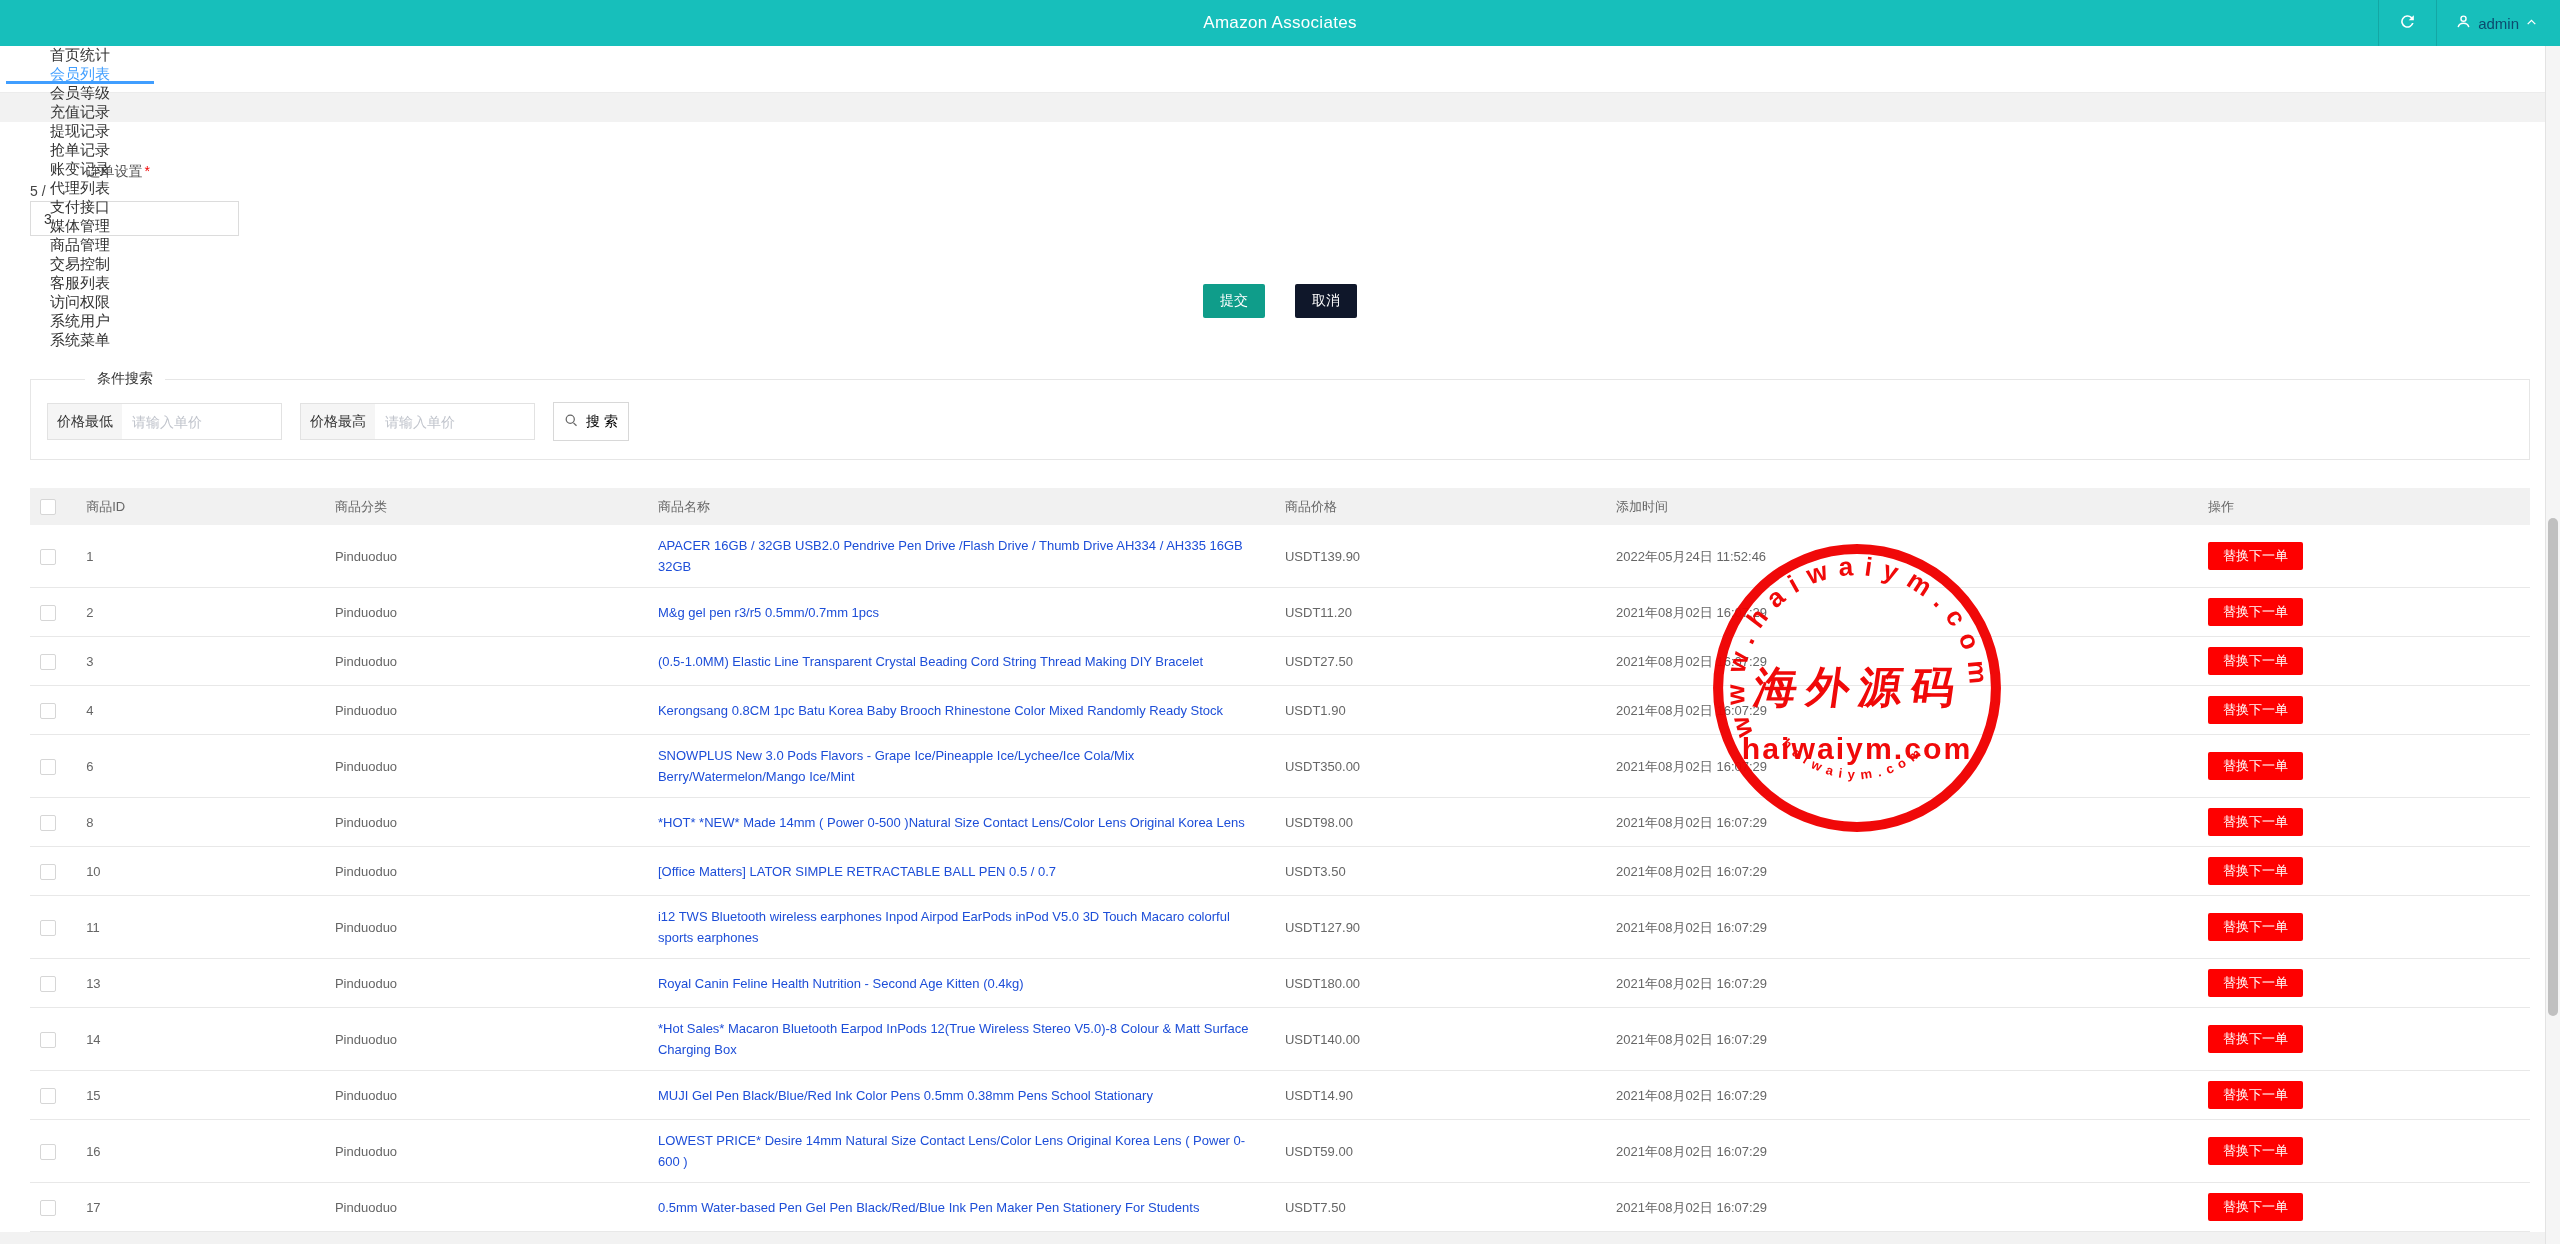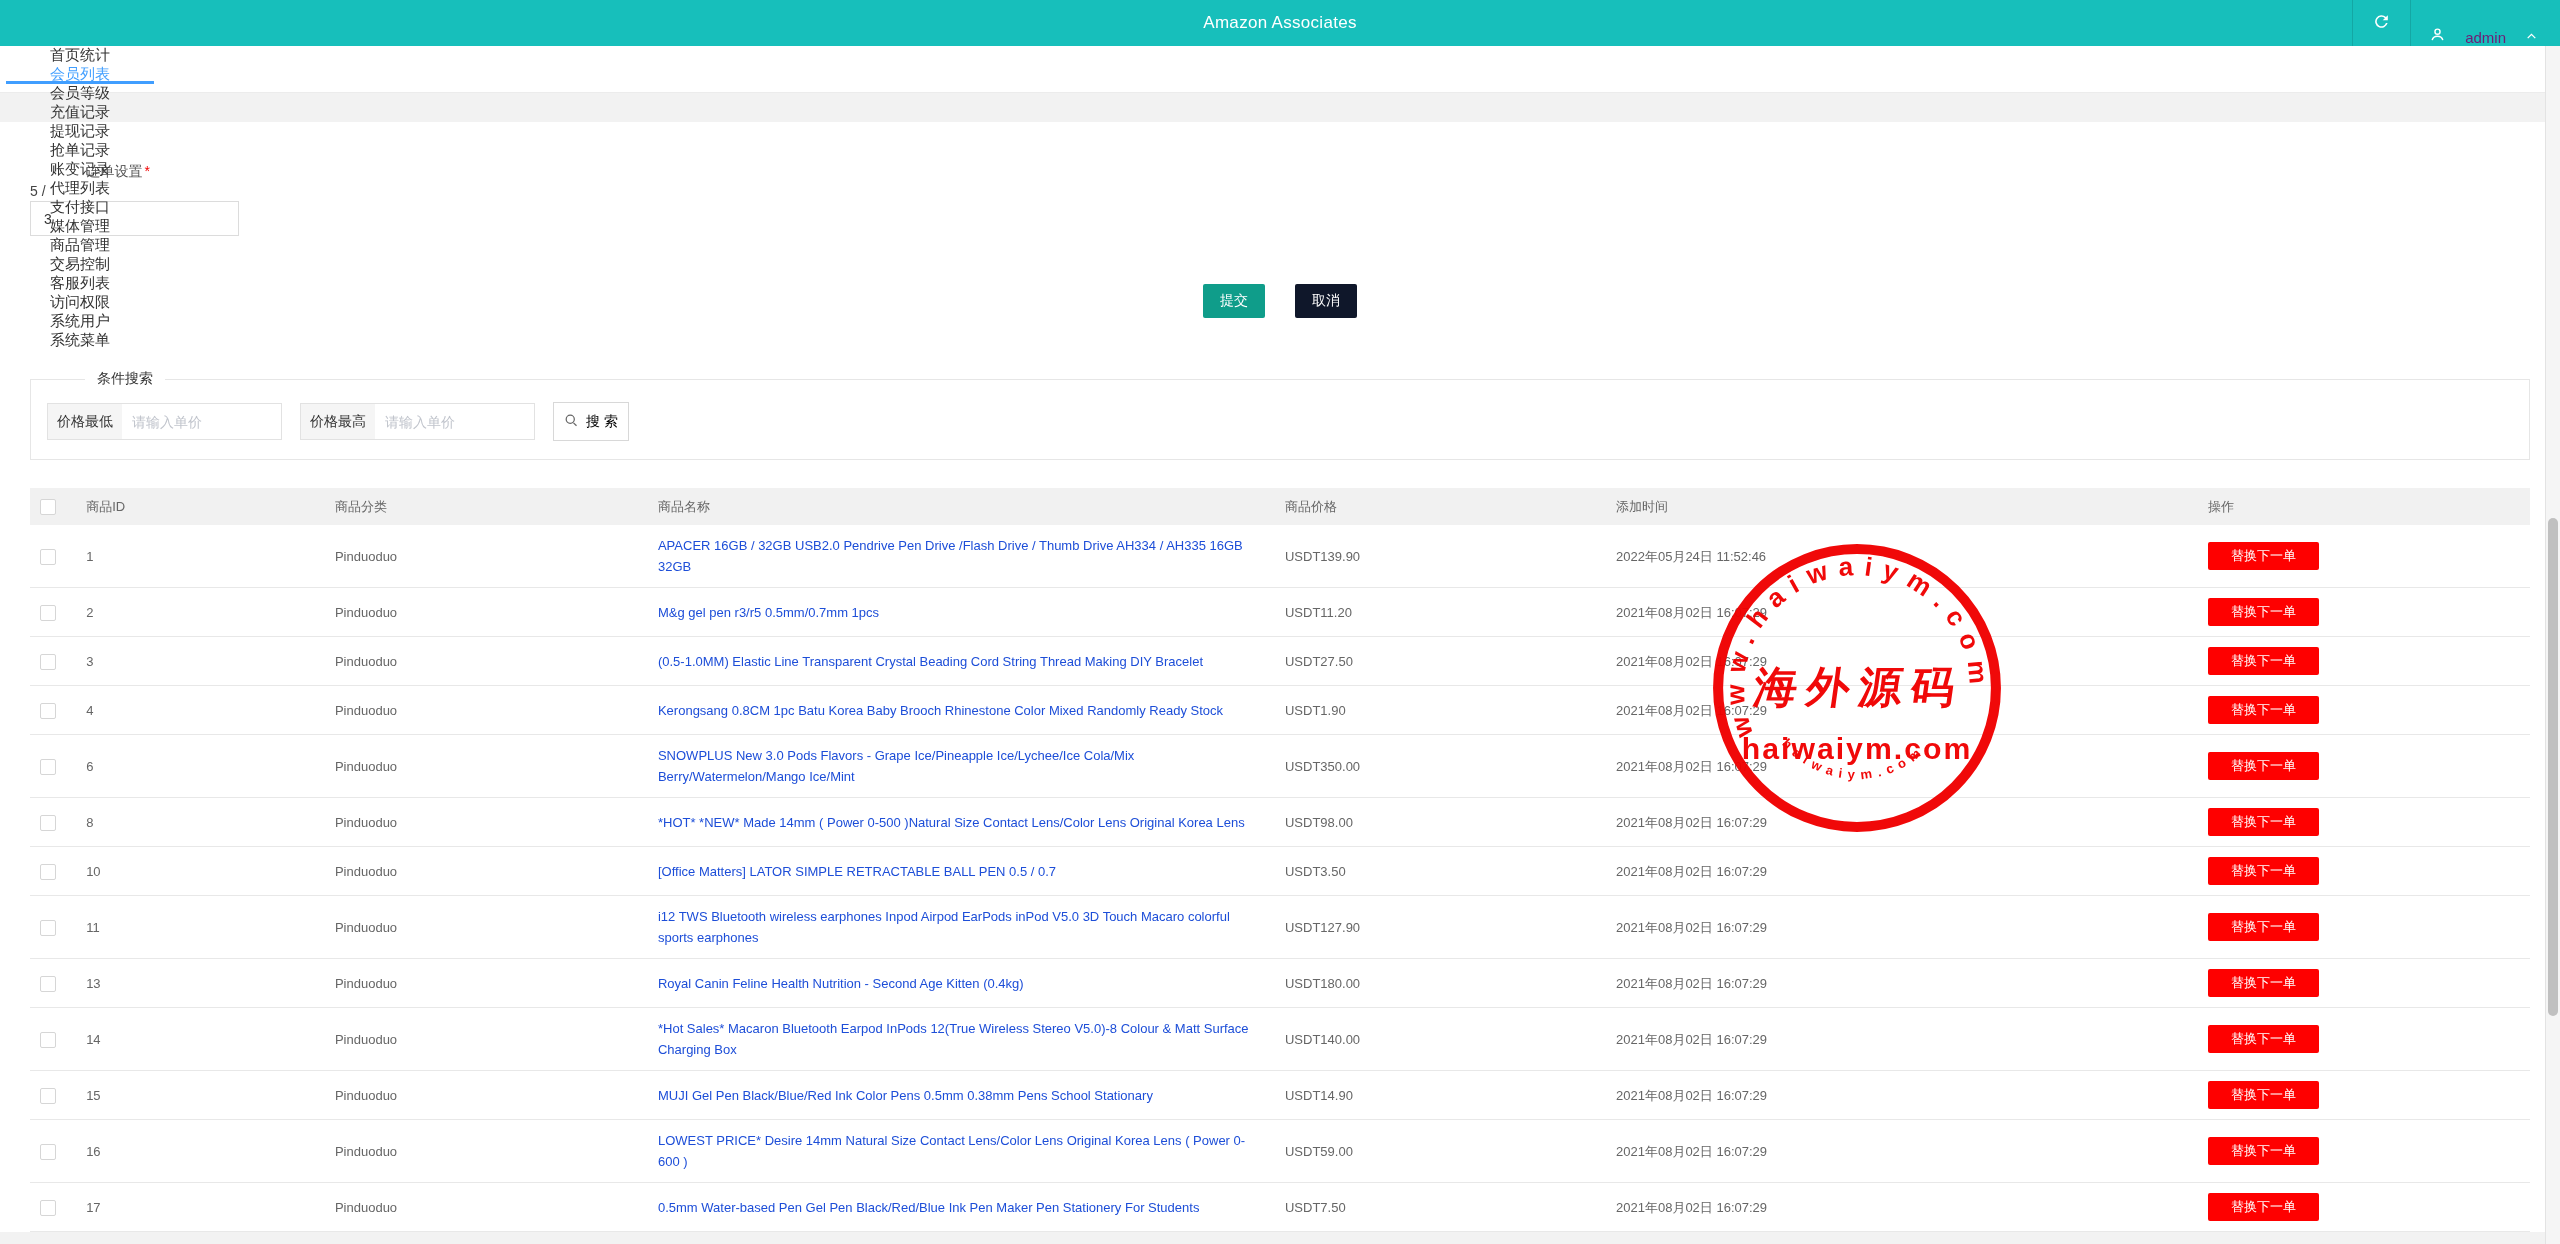--- a/index.html
+++ b/index.html
@@ -9,21 +9,21 @@
     background:#f2f2f2;
     font-family:"Liberation Sans","DejaVu Sans",sans-serif;
     color:#333;
   }
 
   
   .topbar { height:46px; background:#17bfbb; position:relative; display:flex; align-items:center; }
   .topbar-title { position:absolute; left:50%; transform:translateX(-50%); color:#fff; font-size:17px; font-weight:500; letter-spacing:.3px; }
   .topbar-right { margin-left:auto; display:flex; align-items:stretch; height:100%; }
   .tb-refresh { width:58px; display:flex; align-items:center; justify-content:center; border-left:1px solid rgba(0,0,0,.12); cursor:pointer; }
-  .tb-user { display:flex; align-items:flex-end; gap:19px; padding:0 22px 0 18px; border-left:1px solid rgba(0,0,0,.12); color:#701a75; font-size:15px; cursor:pointer; }
+  .tb-user { display:flex; align-items:center; gap:6px; padding:0 22px 0 18px; border-left:1px solid rgba(0,0,0,.12); color:#0c4a6e; font-size:15px; cursor:pointer; }
 
   
   .tabs { height:47px; background:#fff; display:flex; border-bottom:1px solid #ececec;flex-direction:column; }
   .tab { width:160px; display:flex; align-items:center; justify-content:center; font-size:15px; color:#333; cursor:pointer; position:relative; }
   .tab.active { color:#409eff; }
   .tab.active::after { content:""; position:absolute; left:6px; right:6px; bottom:0; height:3px; background:#409eff; }
 
   
   .main { background:#fff; margin-top:29px; height:1110px; padding:38px 30px 0 30px; overflow:hidden; }
 
@@ -50,21 +50,21 @@
   .ig-input { flex:1; min-width:0; border:none; outline:none; padding:0 10px; font-size:14px; color:#333; }
   .ig-input::placeholder { color:#c0c4cc; }
   .search-btn { width:76px; height:39px; background:#fff; border:1px solid #d8d8d8; font-size:14px; color:#000000; display:flex; align-items:center; justify-content:center; gap:7px; cursor:pointer; }
 
   
   table.grid { width:100%; border-collapse:collapse; margin-top:28px; table-layout:fixed; }
   .grid th { background:#f1f1f1; height:37px; font-weight:normal; font-size:13px; color:#666; text-align:left; padding:0 10px; }
   .grid td { border-bottom:1px solid #e8e8e8; font-size:13px; color:#666; padding:10px 10px; line-height:21px; vertical-align:middle; background:#fff; }
   .grid td.name-cell { color:#1d4ed8; }
   .cb { display:inline-block; width:16px; height:16px; border:1px solid #d6d6d6; border-radius:2px; background:#fff; vertical-align:middle; cursor:pointer; }
-  .act-btn { background:#fe0000; color:#fff; border:none; font-size:13px; padding:5px 23px; border-radius:2px; cursor:pointer; white-space:nowrap; }
+  .act-btn { background:#fe0000; color:#fff; border:none; font-size:13px; padding:5px 15px; border-radius:2px; cursor:pointer; white-space:nowrap; }
 
   
   .stamp { position:absolute; left:1706px; top:537px; width:302px; height:302px; pointer-events:none; opacity:.96; z-index:5; }
 
   
   .scrollbar { position:absolute; top:46px; right:0; bottom:0; width:15px; background:#f5f5f5; border-left:1px solid #e3e3e3; }
   .scroll-thumb { position:absolute; left:2px; right:2px; top:472px; height:498px; background:#c0c0c0; border-radius:7px; cursor:pointer; }
 
   .bottom-strip { position:absolute; left:0; right:15px; bottom:0; height:12px; background:#f2f2f2; }
 </style>

